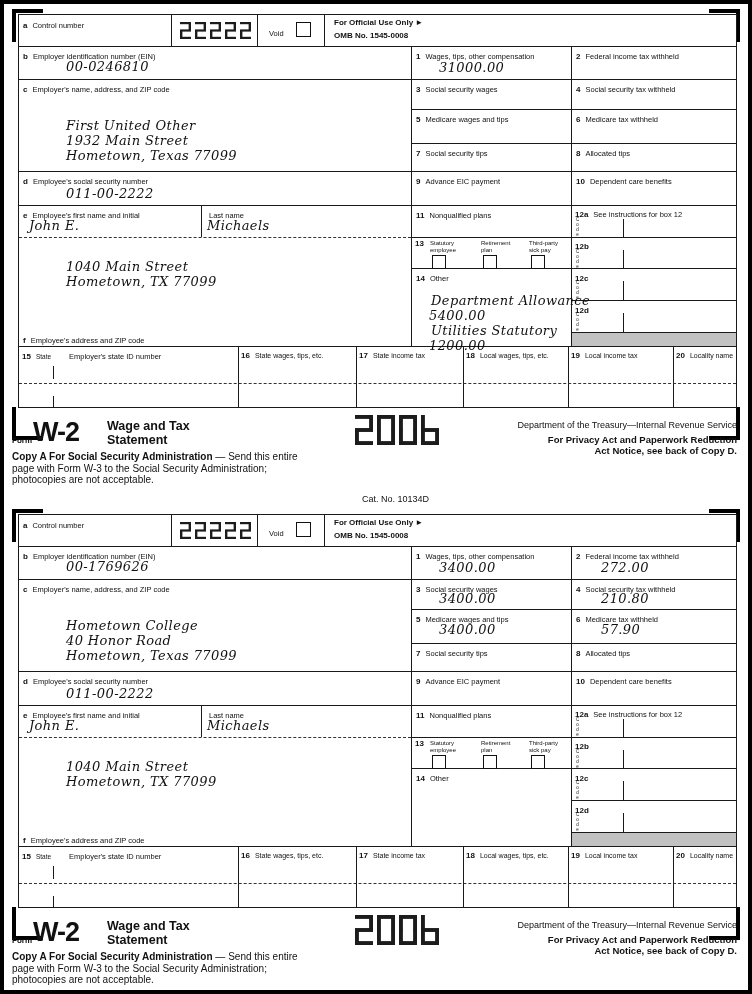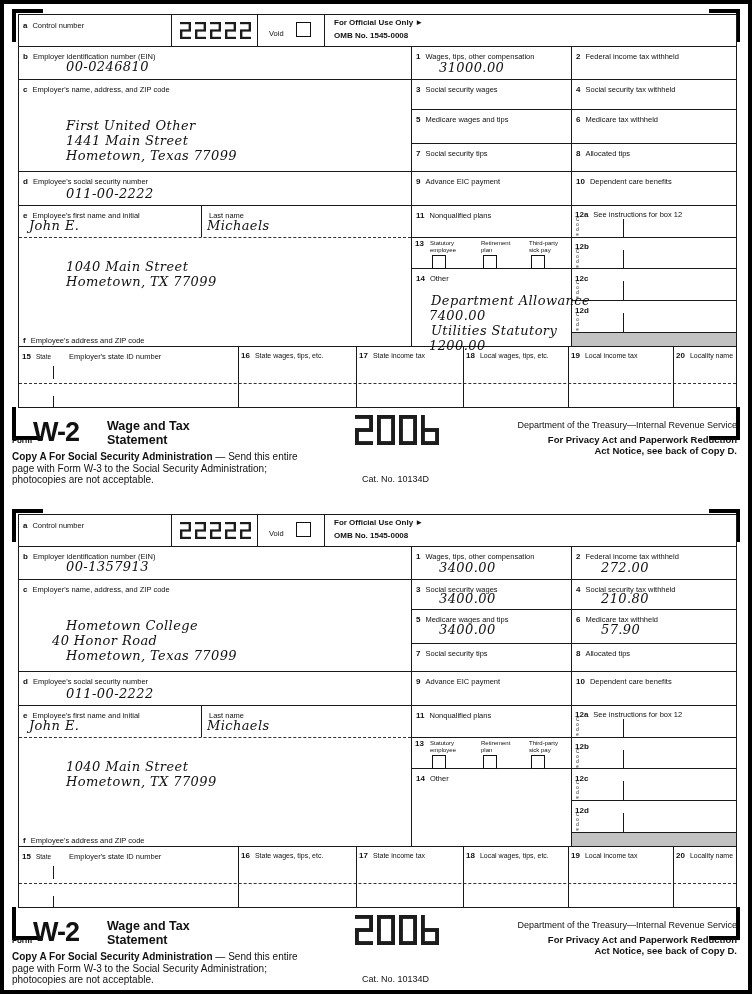--- a/index.html
+++ b/index.html
@@ -28,21 +28,21 @@
   .segs{position:absolute;display:flex;gap:4px;}
   .segs svg{display:block;}
   .segs svg rect{fill:#1c1c1c;}
   .seg-sm svg{width:11px;height:17px;}
   .seg-lg svg{width:18px;height:30px;}
   .f-form{position:absolute;font-size:8px;font-weight:bold;}
   .f-w2{position:absolute;font-size:27px;font-weight:bold;letter-spacing:-1px;line-height:26px;}
   .f-title{position:absolute;font-size:12.5px;font-weight:bold;line-height:14px;white-space:nowrap;}
   .f-copy{position:absolute;font-size:10px;line-height:11.5px;width:300px;}
   .f-copy b{font-weight:bold;margin-top:11px;}
-  .f-cat{position:absolute;font-size:9px;white-space:nowrap;}
+  .f-cat{position:absolute;font-size:9px;white-space:nowrap;margin-top:20px;}
   .f-dept{position:absolute;right:15px;font-size:9px;text-align:right;white-space:nowrap;}
   .f-priv{position:absolute;right:15px;font-size:9.5px;font-weight:bold;text-align:right;
           line-height:11px;white-space:nowrap;}
 </style>
 </head>
 <body>
 
 <div class="page" id="page">
   <div class="frame"></div>
 <div class="w2" style="top: 0px;">
@@ -136,21 +136,21 @@
 
     <div class="lb" style="left:4px;top:34px;"><b>b</b><span>Employer identification number (EIN)</span></div>
     <div class="lb" style="left:4px;top:67px;"><b>c</b><span>Employer's name, address, and ZIP code</span></div>
     <div class="lb" style="left:4px;top:159px;"><b>d</b><span>Employee's social security number</span></div>
     <div class="lb" style="left:4px;top:193px;"><b>e</b><span>Employee's first name and initial</span></div>
     <div class="lb" style="left:190px;top:193px;"><span>Last name</span></div>
     <div class="lb" style="left:4px;top:318px;"><b>f</b><span>Employee's address and ZIP code</span></div>
 
     <div class="hw" style="left:47px;top:44px;">00-0246810</div>
     <div class="hw" style="left:47px;top:103px;">First United Other</div>
-    <div class="hw" style="left:47px;top:118px;">1441 Main Street</div>
+    <div class="hw" style="left:47px;top:118px;">1932 Main Street</div>
     <div class="hw" style="left:47px;top:133px;">Hometown, Texas 77099</div>
     <div class="hw" style="left:47px;top:171px;">011-00-2222</div>
     <div class="hw" style="left:10px;top:203px;">John E.</div>
     <div class="hw" style="left:188px;top:203px;">Michaels</div>
     <div class="hw" style="left:47px;top:244px;">1040 Main Street</div>
     <div class="hw" style="left:47px;top:259px;">Hometown, TX 77099</div>
 
     <div class="lb" style="left:397px;top:34px;"><b>1</b><span>Wages, tips, other compensation</span></div>
     <div class="lb" style="left:397px;top:67px;"><b>3</b><span>Social security wages</span></div>
     <div class="lb" style="left:397px;top:97px;"><b>5</b><span>Medicare wages and tips</span></div>
@@ -173,21 +173,21 @@
     <div class="codev" style="left:556px;top:265px;">Code</div>
     <div class="codev" style="left:556px;top:297px;">Code</div>
 
     <div class="hw" style="left:420px;top:45px;">31000.00</div>
     <div class="hw" style="left:582px;top:45px;"></div>
     <div class="hw" style="left:420px;top:76px;"></div>
     <div class="hw" style="left:582px;top:76px;"></div>
     <div class="hw" style="left:420px;top:107px;"></div>
     <div class="hw" style="left:582px;top:107px;"></div>
     <div class="hw" style="left:412px;top:278px;">Department Allowance</div>
-    <div class="hw" style="left:410px;top:293px;">7400.00</div>
+    <div class="hw" style="left:410px;top:293px;">5400.00</div>
     <div class="hw" style="left:412px;top:308px;">Utilities Statutory</div>
     <div class="hw" style="left:410px;top:323px;">1200.00</div>
 
     <div class="n13" style="left:396px;top:224px;">13</div>
     <div class="lb13" style="left:411px;top:225px;width:32px;">Statutory employee</div>
     <div class="lb13" style="left:462px;top:225px;width:30px;">Retirement plan</div>
     <div class="lb13" style="left:510px;top:225px;width:36px;">Third-party sick pay</div>
     <div class="cb" style="left:413px;top:240px;width:12px;height:12px;"></div>
     <div class="cb" style="left:464px;top:240px;width:12px;height:12px;"></div>
     <div class="cb" style="left:512px;top:240px;width:12px;height:12px;"></div>
@@ -330,23 +330,23 @@
     <div class="boldlb" style="left:315px;top:3px;">For Official Use Only ►</div>
     <div class="boldlb" style="left:315px;top:16px;">OMB No. 1545-0008</div>
 
     <div class="lb" style="left:4px;top:34px;"><b>b</b><span>Employer identification number (EIN)</span></div>
     <div class="lb" style="left:4px;top:67px;"><b>c</b><span>Employer's name, address, and ZIP code</span></div>
     <div class="lb" style="left:4px;top:159px;"><b>d</b><span>Employee's social security number</span></div>
     <div class="lb" style="left:4px;top:193px;"><b>e</b><span>Employee's first name and initial</span></div>
     <div class="lb" style="left:190px;top:193px;"><span>Last name</span></div>
     <div class="lb" style="left:4px;top:318px;"><b>f</b><span>Employee's address and ZIP code</span></div>
 
-    <div class="hw" style="left:47px;top:44px;">00-1357913</div>
+    <div class="hw" style="left:47px;top:44px;">00-1769626</div>
     <div class="hw" style="left:47px;top:103px;">Hometown College</div>
-    <div class="hw" style="left:33px;top:118px;">40 Honor Road</div>
+    <div class="hw" style="left:47px;top:118px;">40 Honor Road</div>
     <div class="hw" style="left:47px;top:133px;">Hometown, Texas 77099</div>
     <div class="hw" style="left:47px;top:171px;">011-00-2222</div>
     <div class="hw" style="left:10px;top:203px;">John E.</div>
     <div class="hw" style="left:188px;top:203px;">Michaels</div>
     <div class="hw" style="left:47px;top:244px;">1040 Main Street</div>
     <div class="hw" style="left:47px;top:259px;">Hometown, TX 77099</div>
 
     <div class="lb" style="left:397px;top:34px;"><b>1</b><span>Wages, tips, other compensation</span></div>
     <div class="lb" style="left:397px;top:67px;"><b>3</b><span>Social security wages</span></div>
     <div class="lb" style="left:397px;top:97px;"><b>5</b><span>Medicare wages and tips</span></div>

